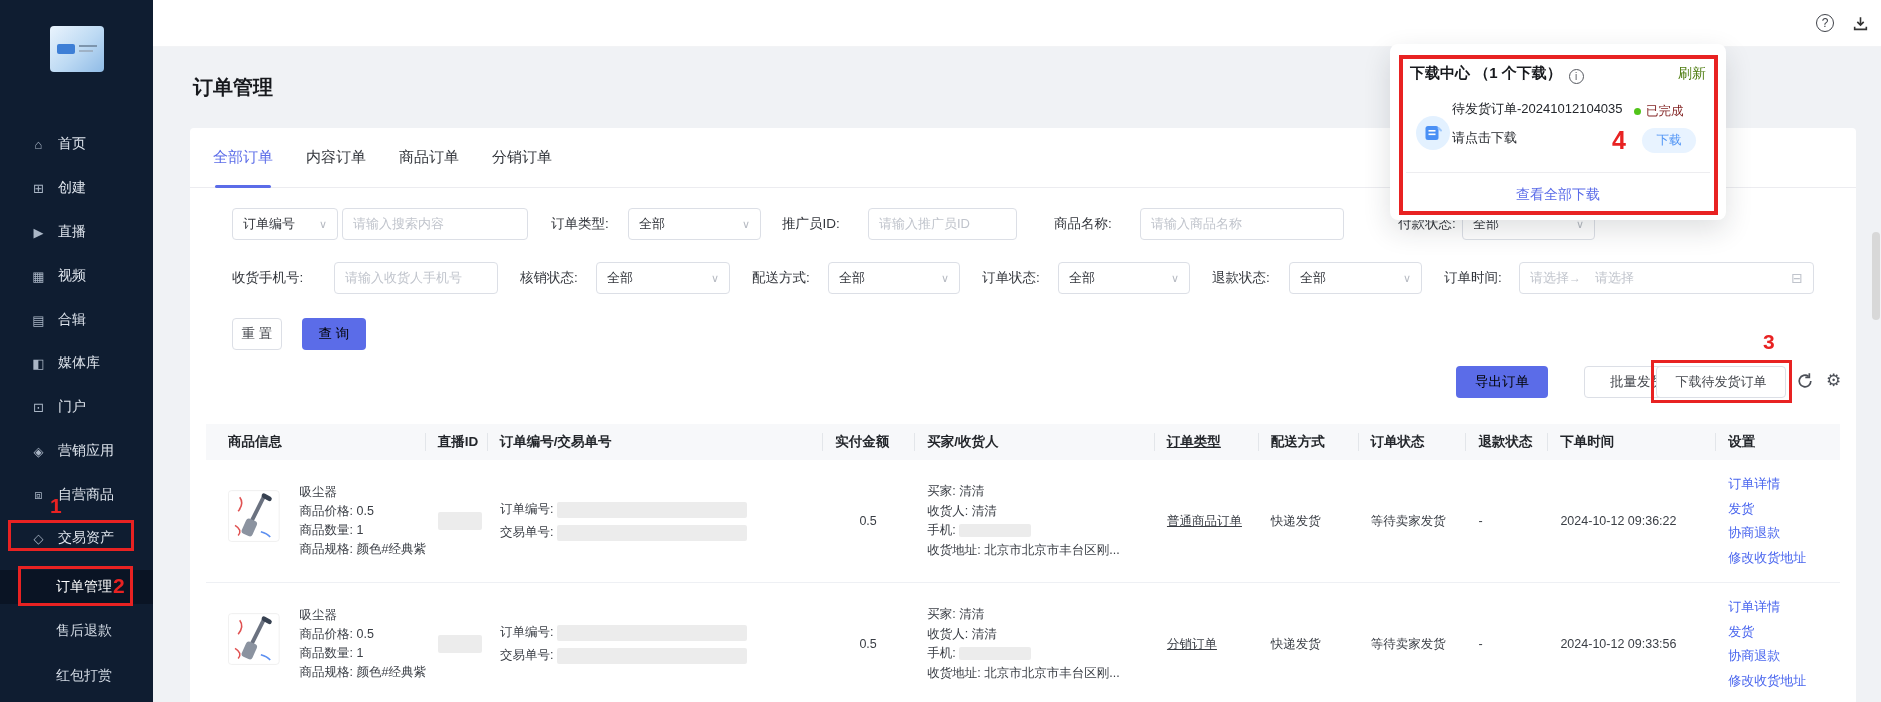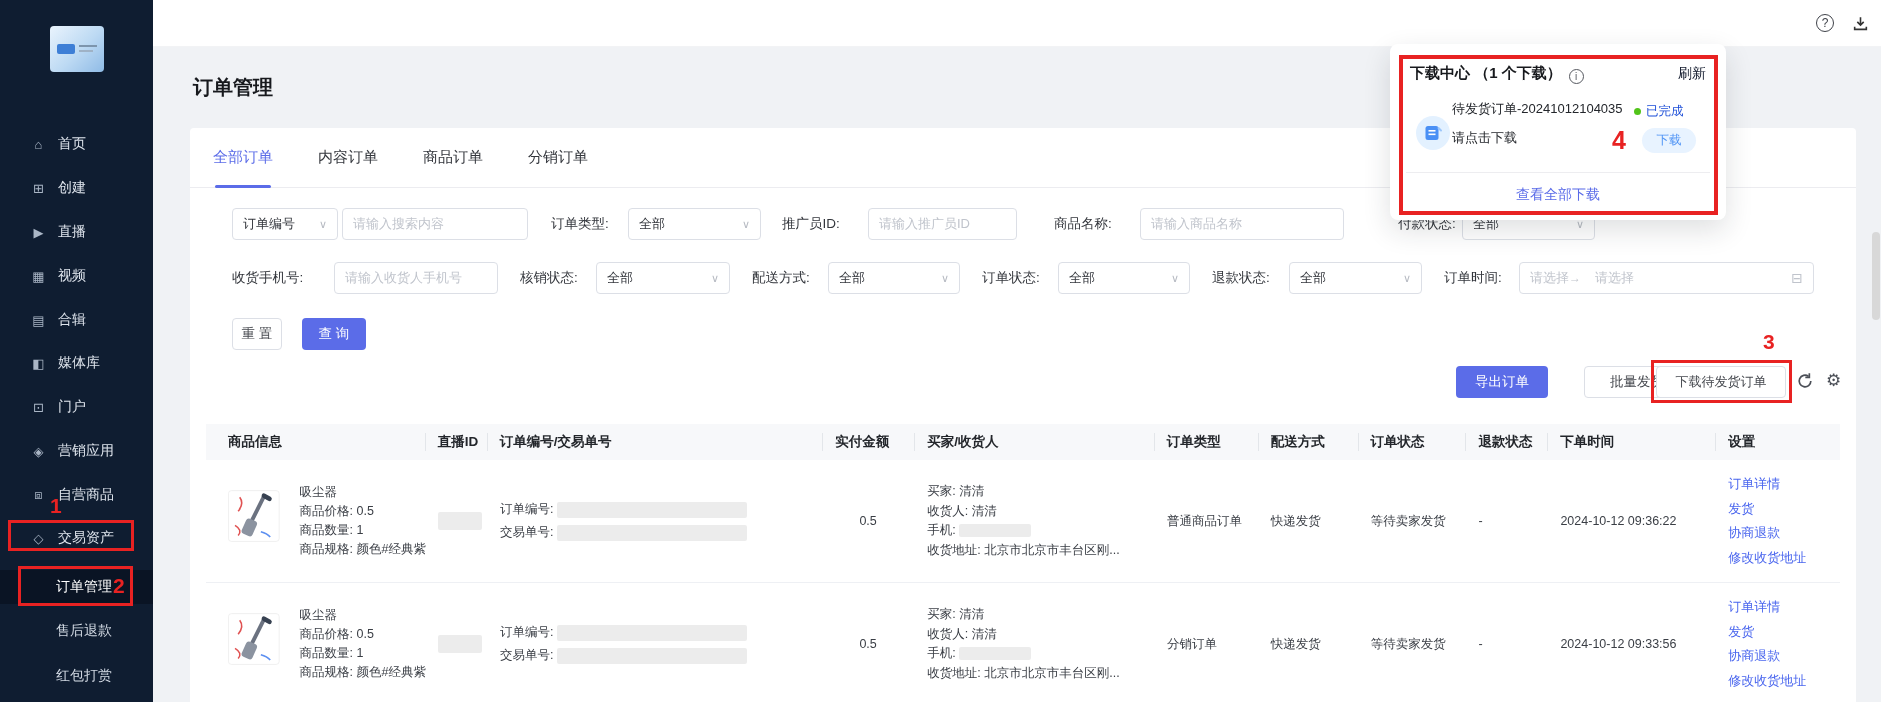--- a/index.html
+++ b/index.html
@@ -20,68 +20,68 @@
   
   .topbar{position:absolute;left:153px;top:0;width:1728px;height:46px;background:#fff;border-bottom:1px solid #f2f3f5;z-index:10;}
   .tb-help{position:absolute;left:1663px;top:14px;width:18px;height:18px;border:1.4px solid #40434a;border-radius:50%;
            font-size:12px;color:#40434a;display:flex;align-items:center;justify-content:center;box-sizing:border-box;cursor:pointer;}
   .tb-down{position:absolute;left:1699px;top:15px;cursor:pointer;}
   
   .page-title{position:absolute;left:193px;top:74px;font-size:20px;font-weight:bold;color:#17191d;margin:0;}
   
   .card{position:absolute;left:190px;top:128px;width:1666px;height:574px;background:#fff;border-radius:4px 4px 0 0;z-index:5;}
   .tabs{position:absolute;left:0;top:0;width:100%;height:60px;border-bottom:1px solid #ececf0;
-        display:flex;gap:45px;align-items:center;padding-left:23px;box-sizing:border-box;font-size:15px;color:#33363c;}
+        display:flex;gap:33px;align-items:center;padding-left:23px;box-sizing:border-box;font-size:15px;color:#33363c;}
   .tab{position:relative;height:100%;display:flex;align-items:center;cursor:pointer;}
   .tab.active{color:#5b6ce8;}
   .tab.active::after{content:"";position:absolute;left:2px;right:2px;bottom:-1px;height:3px;background:#5b6ce8;border-radius:2px;}
   .flabel{position:absolute;height:32px;line-height:32px;font-size:13.5px;color:#33363c;white-space:nowrap;}
   .select,.finput,.frange{position:absolute;box-sizing:border-box;height:32px;border:1px solid #dcdfe6;border-radius:4px;
         background:#fff;display:flex;align-items:center;padding:0 10px;font-size:13px;cursor:pointer;}
   .select{justify-content:space-between;color:#33363c;}
   .chev{color:#b6bac2;font-size:11px;}
   .ph{color:#c0c4cc;}
   .frange{justify-content:space-between;}
   .r-arrow{color:#c0c4cc;font-size:12px;}
   .cal{color:#c0c4cc;font-size:14px;}
   .btn{position:absolute;box-sizing:border-box;height:32px;border-radius:4px;font-size:13.5px;
        display:inline-flex;align-items:center;justify-content:center;cursor:pointer;white-space:nowrap;}
   .btn.ghost{border:1px solid #dcdfe6;background:#fff;color:#46494f;}
-  .btn.primary{background:#5b6ce8;color:#ffffff;border:none;}
+  .btn.primary{background:#5b6ce8;color:#000000;border:none;}
   .tool-ico{position:absolute;cursor:pointer;}
   .gear{font-size:17px;color:#4b4f57;}
   
   .table{position:absolute;left:16px;top:296px;width:1634px;}
   .thead{display:flex;height:36px;background:#f7f8fa;align-items:stretch;font-size:13.5px;font-weight:bold;color:#23262b;}
   .th{box-sizing:border-box;padding-left:12px;display:flex;align-items:center;position:relative;}
   .th:not(:last-child)::after{content:"";position:absolute;right:0;top:9px;bottom:9px;width:1px;background:#e3e6ea;}
   .trow{display:flex;height:122px;border-bottom:1px solid #eef0f4;align-items:center;}
   .td{box-sizing:border-box;padding-left:12px;font-size:12.5px;color:#3a3e45;}
   .c0{width:220px;} .c1{width:62px;} .c2{width:336px;} .c3{width:92px;} .c4{width:240px;}
-  .c5{width:104px;} .c6{width:100px;} .c7{width:108px;} .c8{width:82px;} .c9{width:168px;} .c10{width:124px;}
+  .c5{width:104px;text-decoration:underline;} .c6{width:100px;} .c7{width:108px;} .c8{width:82px;} .c9{width:168px;} .c10{width:124px;}
   .th.c0{padding-left:22px;}
   .td.c3{padding-left:36px;}
   .prod{display:flex;gap:10px;align-items:flex-start;padding-left:10px;}
   .prod-lines div{line-height:19px;white-space:nowrap;padding-left:10px;}
   .lines4 div{line-height:19.5px;white-space:nowrap;overflow:hidden;max-width:226px;}
   .blur{display:inline-block;background:#ececec;border-radius:2px;vertical-align:middle;}
   .no-line{display:flex;align-items:center;margin:6px 0;white-space:nowrap;}
   .op-link{display:block;color:#4a66ee;font-size:13px;line-height:24.5px;text-decoration:none;cursor:pointer;}
   
   .popup-back{position:absolute;left:1390px;top:44px;width:336px;height:176px;background:#fff;border-radius:8px;
               box-shadow:0 10px 28px rgba(31,35,41,.14);z-index:55;}
   .pp-title{position:absolute;left:1410px;top:64px;font-size:15px;font-weight:bold;color:#17191d;z-index:56;}
   .pp-info{display:inline-flex;width:15px;height:15px;border:1.3px solid #55585f;border-radius:50%;box-sizing:border-box;
            align-items:center;justify-content:center;font-size:10px;font-weight:normal;color:#55585f;margin-left:7px;vertical-align:-2px;cursor:pointer;}
-  .pp-refresh{position:absolute;left:1678px;top:65px;font-size:14px;color:#0f172a;z-index:56;cursor:pointer;}
+  .pp-refresh{position:absolute;left:1678px;top:65px;font-size:14px;color:#4d7c0f;z-index:56;cursor:pointer;}
   .pp-ico{position:absolute;left:1416px;top:116px;width:34px;height:34px;border-radius:50%;background:#e3f1ff;
           display:flex;align-items:center;justify-content:center;z-index:56;}
   .pp-name{position:absolute;left:1452px;top:100px;font-size:13px;color:#23262b;z-index:56;white-space:nowrap;}
   .pp-hint{position:absolute;left:1452px;top:129px;font-size:13px;color:#23262b;z-index:56;}
-  .pp-status{position:absolute;left:1634px;top:103px;font-size:12.5px;color:#1d4ed8;display:flex;align-items:center;gap:5px;z-index:56;}
+  .pp-status{position:absolute;left:1634px;top:103px;font-size:12.5px;color:#7f1d1d;display:flex;align-items:center;gap:5px;z-index:56;}
   .dot{width:7px;height:7px;border-radius:50%;background:#52c41a;display:inline-block;}
   .pp-pill{position:absolute;left:1642px;top:128px;width:54px;height:25px;border-radius:13px;background:#e8f3ff;color:#5094f5;
            font-size:12.5px;display:flex;align-items:center;justify-content:center;z-index:56;cursor:pointer;}
   .pp-divider{position:absolute;left:1406px;top:172px;width:304px;height:1px;background:#ededf0;z-index:56;}
   .pp-viewall{position:absolute;left:1390px;top:186px;width:336px;text-align:center;font-size:14px;color:#5a6be8;z-index:56;cursor:pointer;}
   
   .ann-box{position:absolute;border:3px solid #e82222;box-sizing:border-box;z-index:70;pointer-events:none;}
   .ann-frame4{position:absolute;left:1399px;top:55px;width:319px;height:160px;border:4px solid #e82222;box-sizing:border-box;z-index:60;pointer-events:none;}
   .ann-num{position:absolute;color:#e82222;font-weight:bold;z-index:71;pointer-events:none;}
   .scroll-thumb{position:absolute;right:1px;top:232px;width:8px;height:88px;border-radius:4px;background:#d8d8d8;z-index:30;cursor:pointer;}

